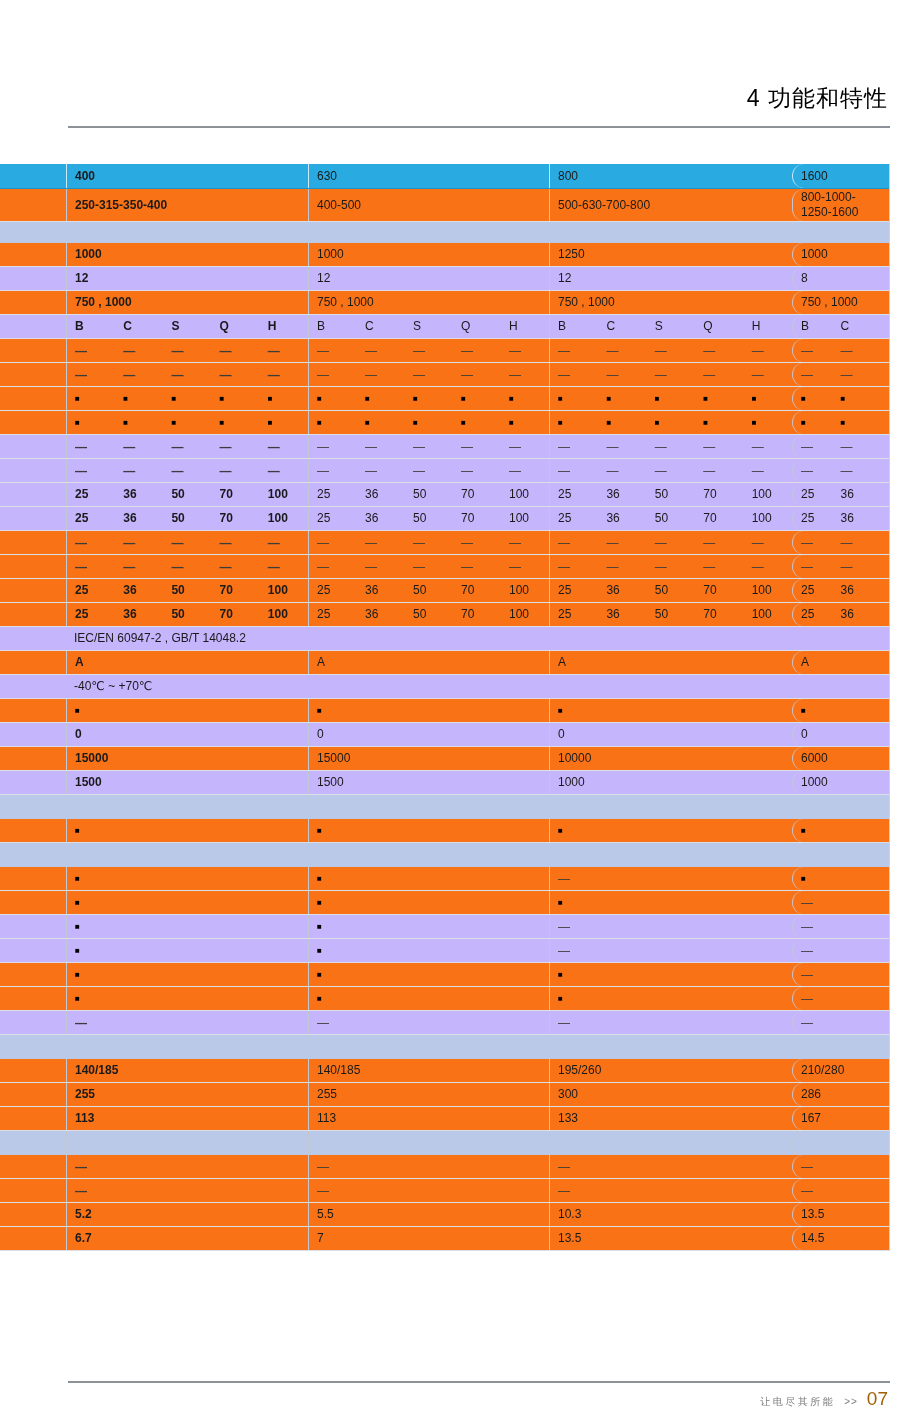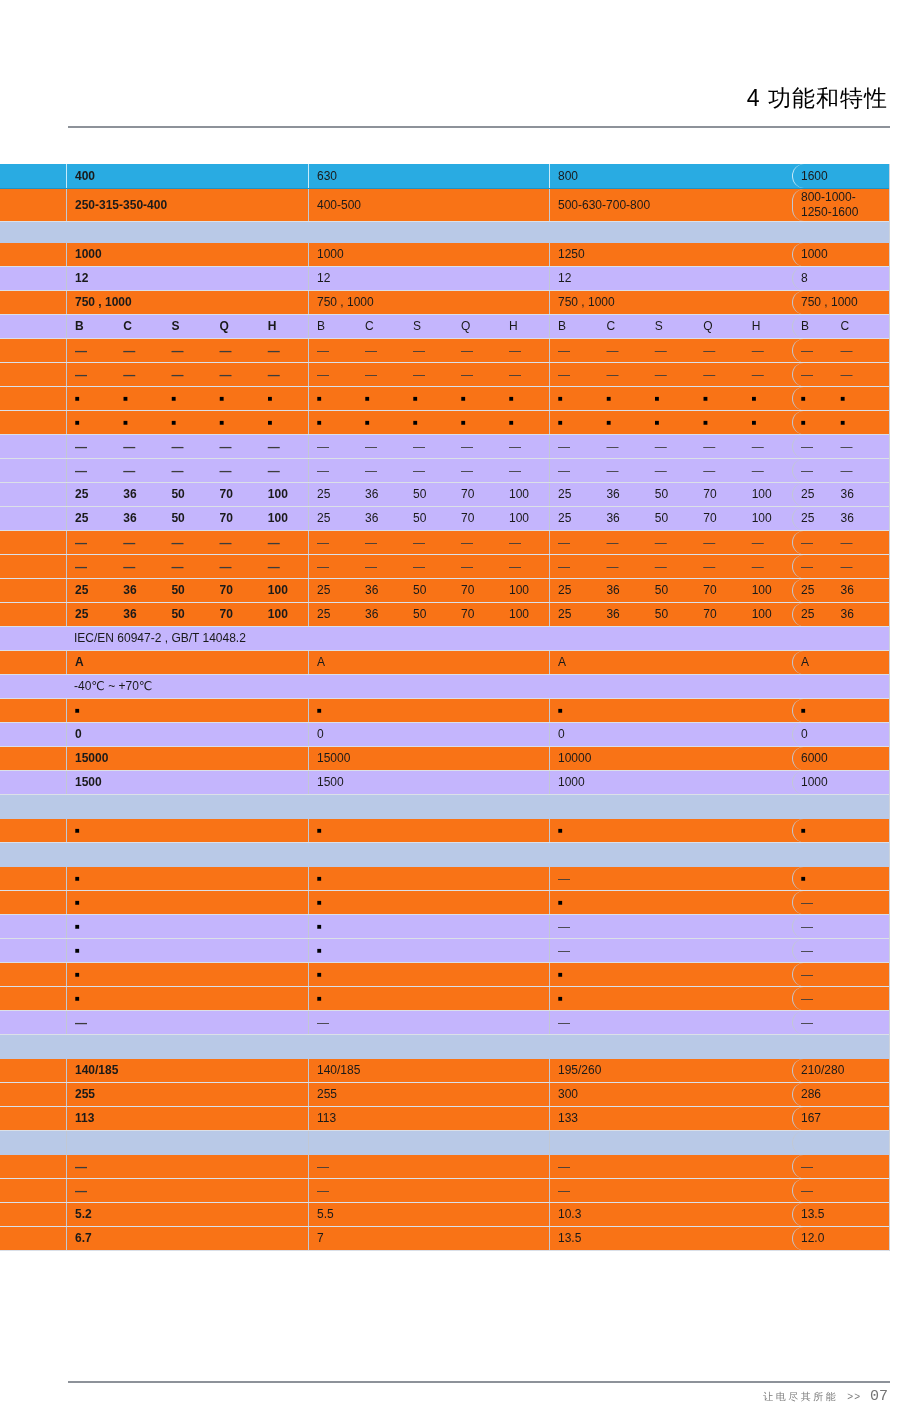--- a/index.html
+++ b/index.html
@@ -37,21 +37,21 @@
   .sub{flex:1;display:flex;align-items:center;padding-left:8px;box-sizing:border-box;overflow:hidden;}
   .cspan{flex:1;display:flex;align-items:center;padding-left:74px;box-sizing:border-box;}
 
   .val{font-size:12px;line-height:15px;color:#1a1a1a;}
   .sq{font-size:8px;line-height:1;color:#000;}
   .dash{font-size:12px;color:#3c3c3c;}
 
   .footer{position:absolute;right:12px;top:1388px;display:flex;align-items:baseline;gap:9px;}
   .footer .slogan{font-size:10px;color:#7c7c7c;letter-spacing:2.5px;}
   .footer .arrows{font-size:10px;color:#7c7c7c;letter-spacing:1px;}
-  .footer .pagenum{font-size:15px;color:#737373;font-family:Liberation Mono, monospace;}
+  .footer .pagenum{font-size:19px;color:#a16207;}
 </style>
 </head>
 <body>
 
 <div class="page-title">4 功能和特性</div>
 <div class="rule rule-top"></div>
 
 <div class="spec-table">
     <div class="row hdr">
       <div class="c c0"></div>
@@ -1269,21 +1269,21 @@
       <div class="c c1">
         <span class="val">6.7</span>
       </div>
       <div class="c c2">
         <span class="val">7</span>
       </div>
       <div class="c c3">
         <span class="val">13.5</span>
       </div>
       <div class="c c4">
-        <span class="val">12.0</span>
+        <span class="val">14.5</span>
       </div>
     </div>
   </div>
 
 <div class="rule rule-bottom"></div>
 <div class="footer">
   <span class="slogan">让电尽其所能</span>
   <span class="arrows">&gt;&gt;</span>
   <span class="pagenum">07</span>
 </div>

